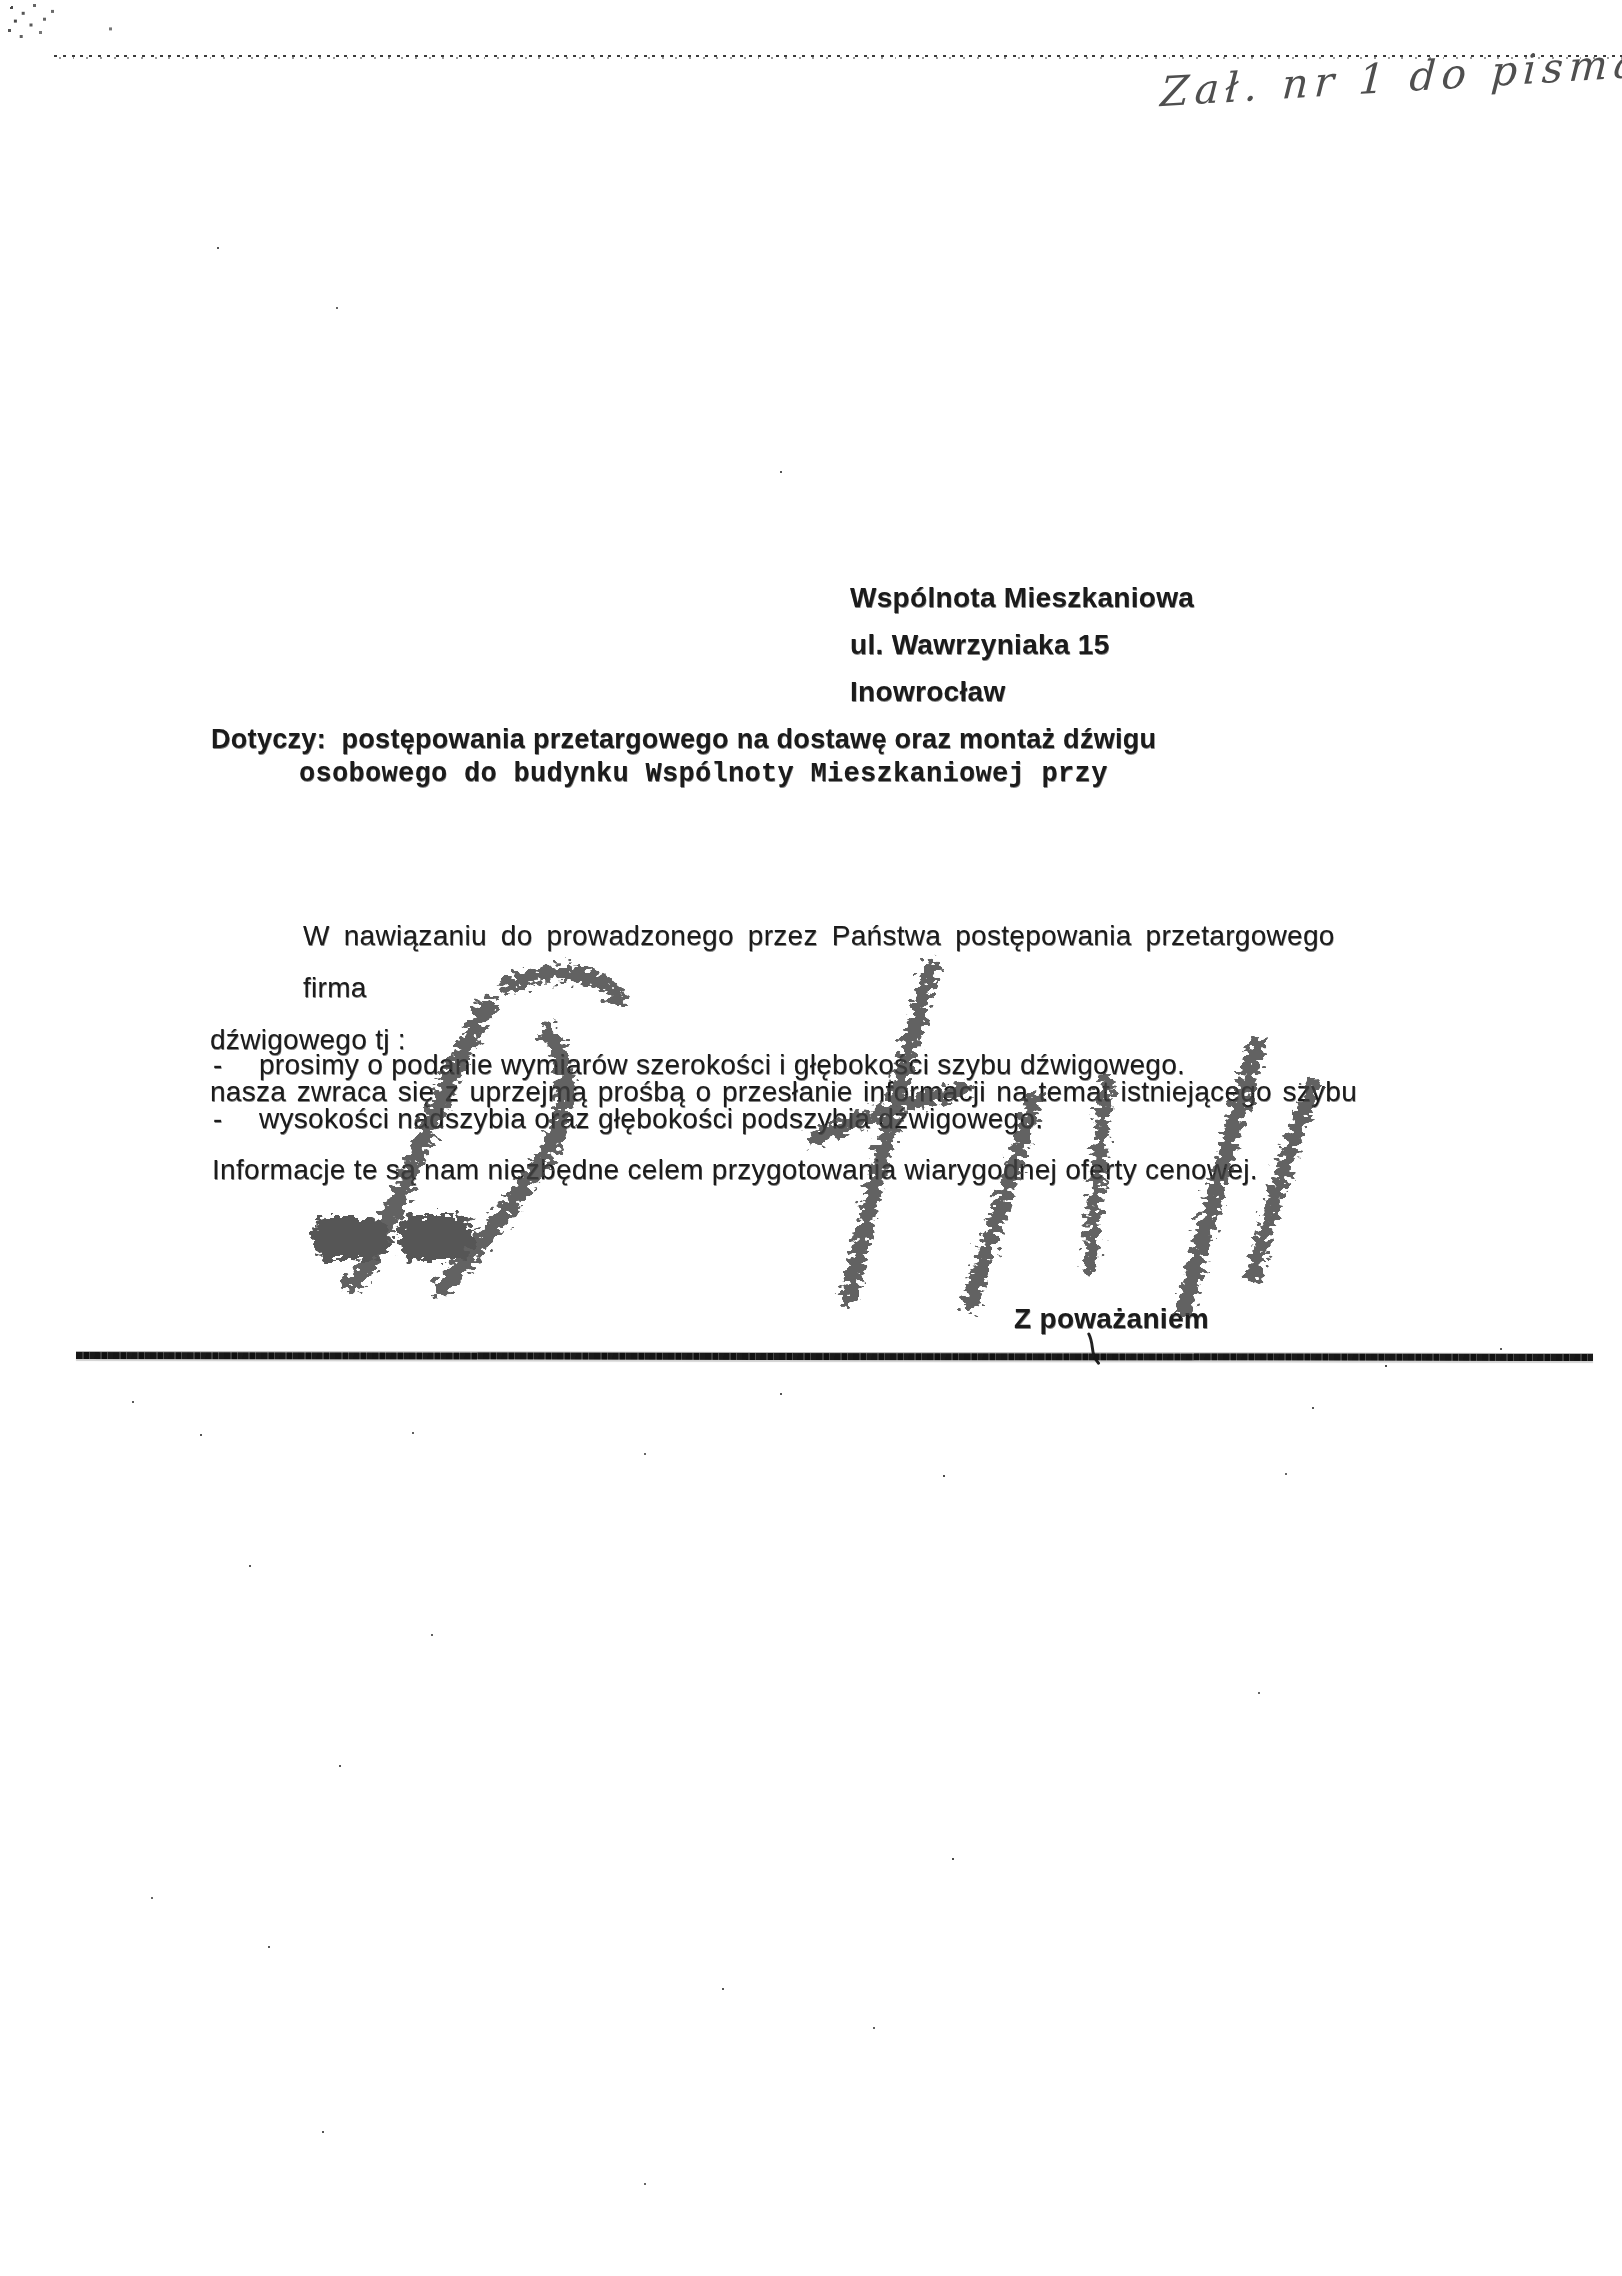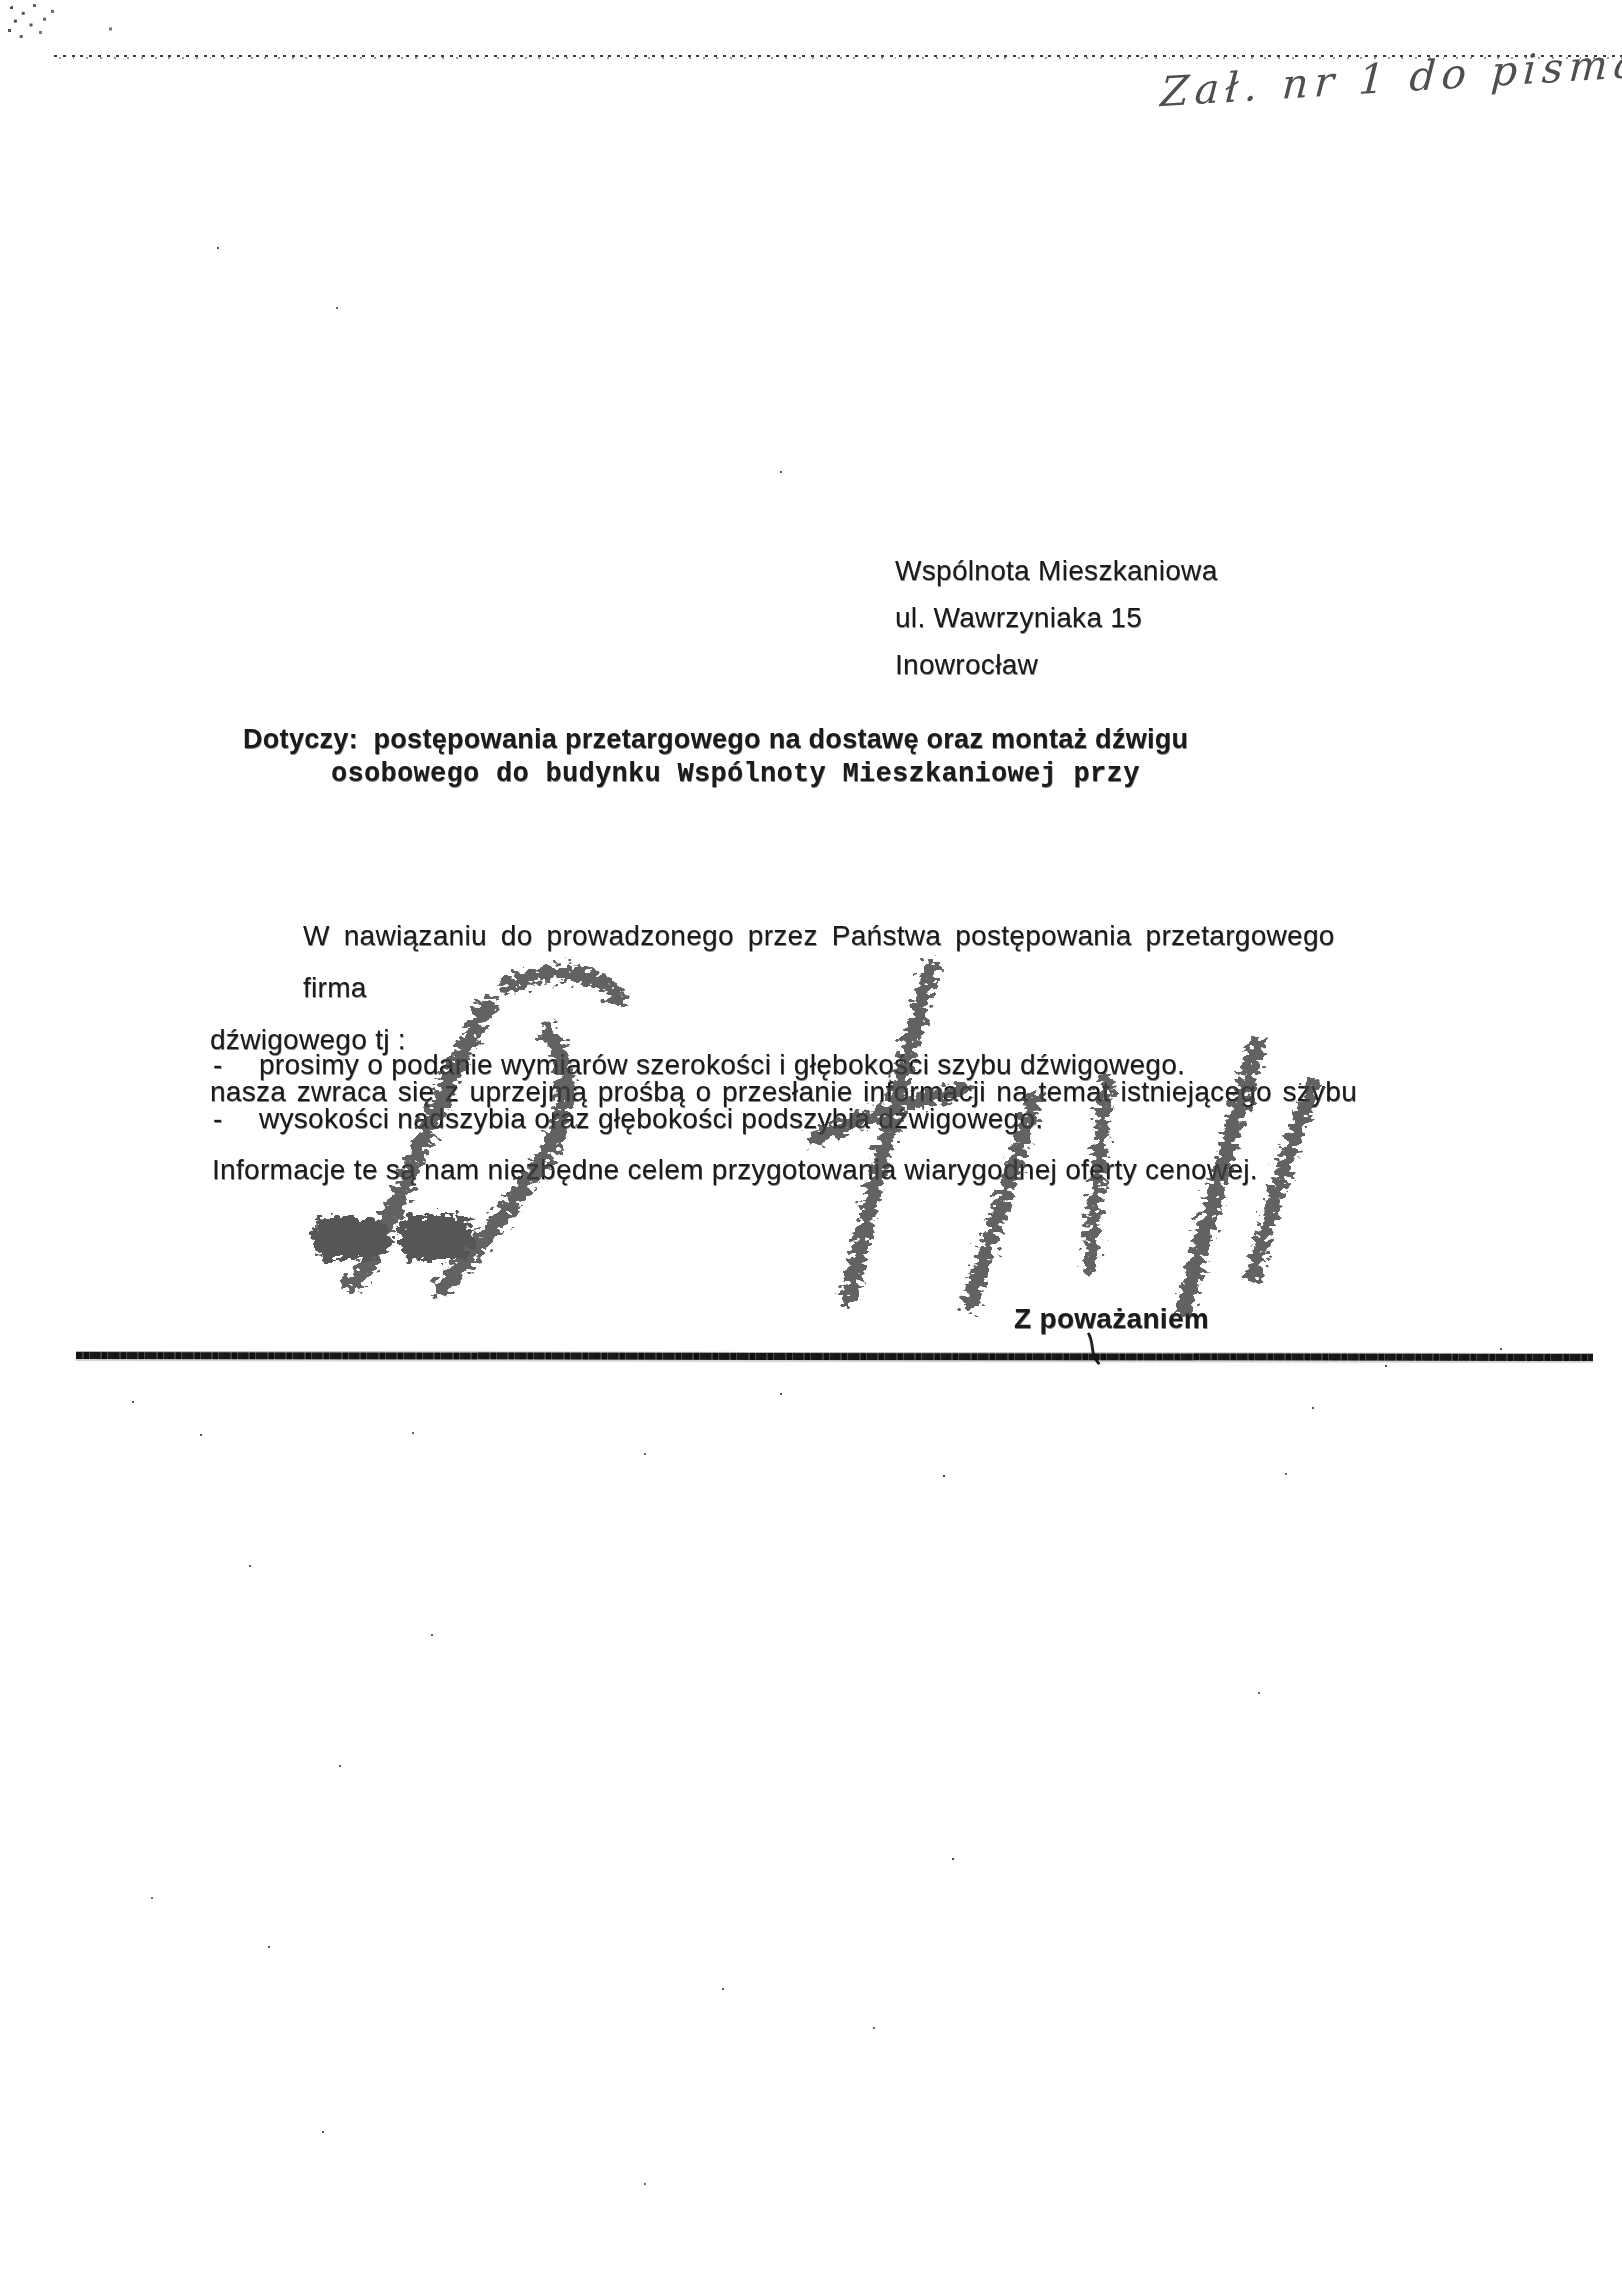--- a/index.html
+++ b/index.html
@@ -56,28 +56,27 @@
     letter-spacing: 5.9px;
     color: #4f4f4f;
     transform: rotate(-3.5deg) skewX(-7deg);
     transform-origin: left top;
     white-space: nowrap;
   }
   
   .scan-text { text-shadow: 0.5px 0.5px 0 rgba(10,10,10,.5); letter-spacing: 0.3px; }
 
   .recipient {
-    position: absolute; left: 850px; top: 547px;
-    font-size: 28px; font-weight: 400; line-height: 47px; margin-left: 45px;
+    position: absolute; left: 850px; top: 574px;
+    font-size: 28px; font-weight: 700; line-height: 47px;
   }
   .subject {
     position: absolute; left: 211px; top: 722px;
     font-size: 27px; font-weight: 700; line-height: 35px;
     width: 1073px;
-    margin-left: 32px;
   }
   .subject-label { margin-right: 15.6px; }
   .subject-cont { margin-left: 88px; font-family: Liberation Mono, monospace; }
   .subject-cont-3 { margin-left: 94px; }
 
   .para {
     position: absolute; left: 210px; top: 910px;
     width: 1180px; font-size: 28px; line-height: 52px;
   }
   .para-line.indent { padding-left: 93px; word-spacing: 5.9px; }

